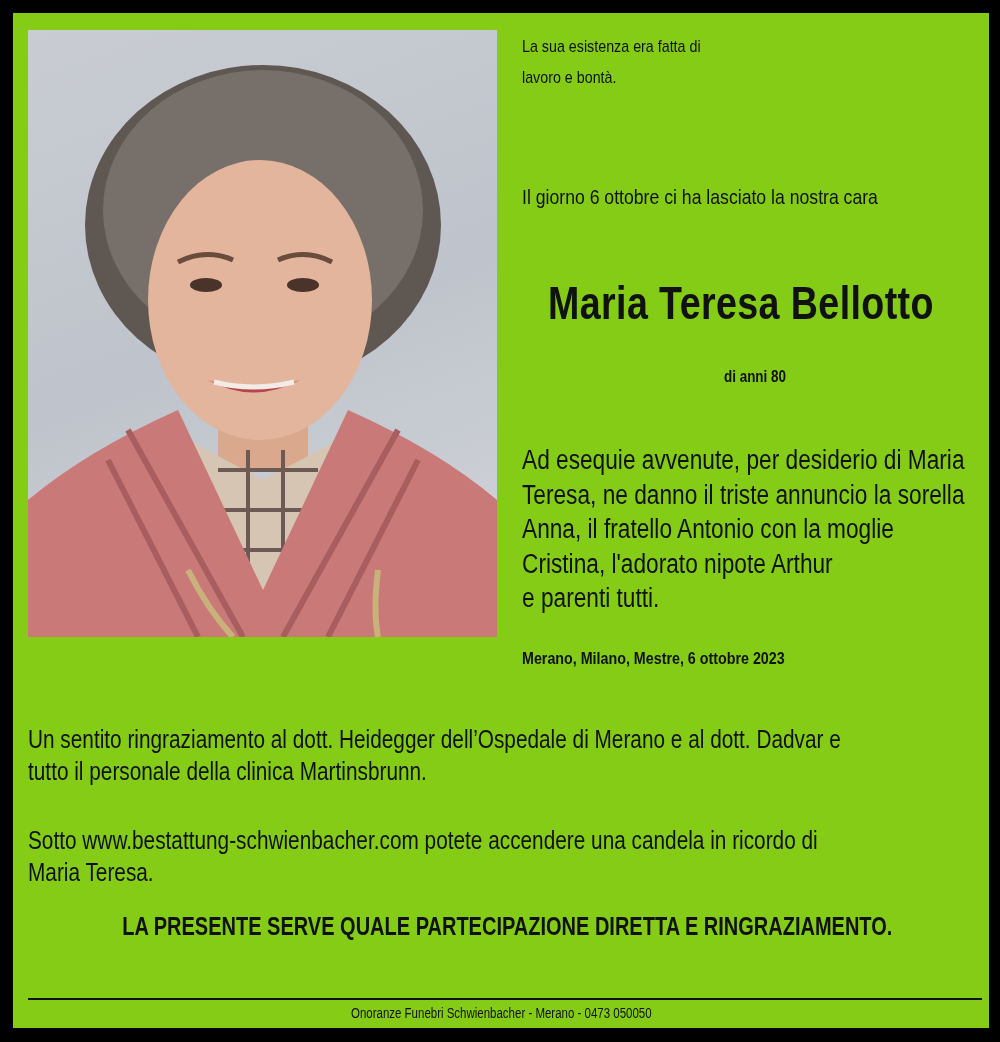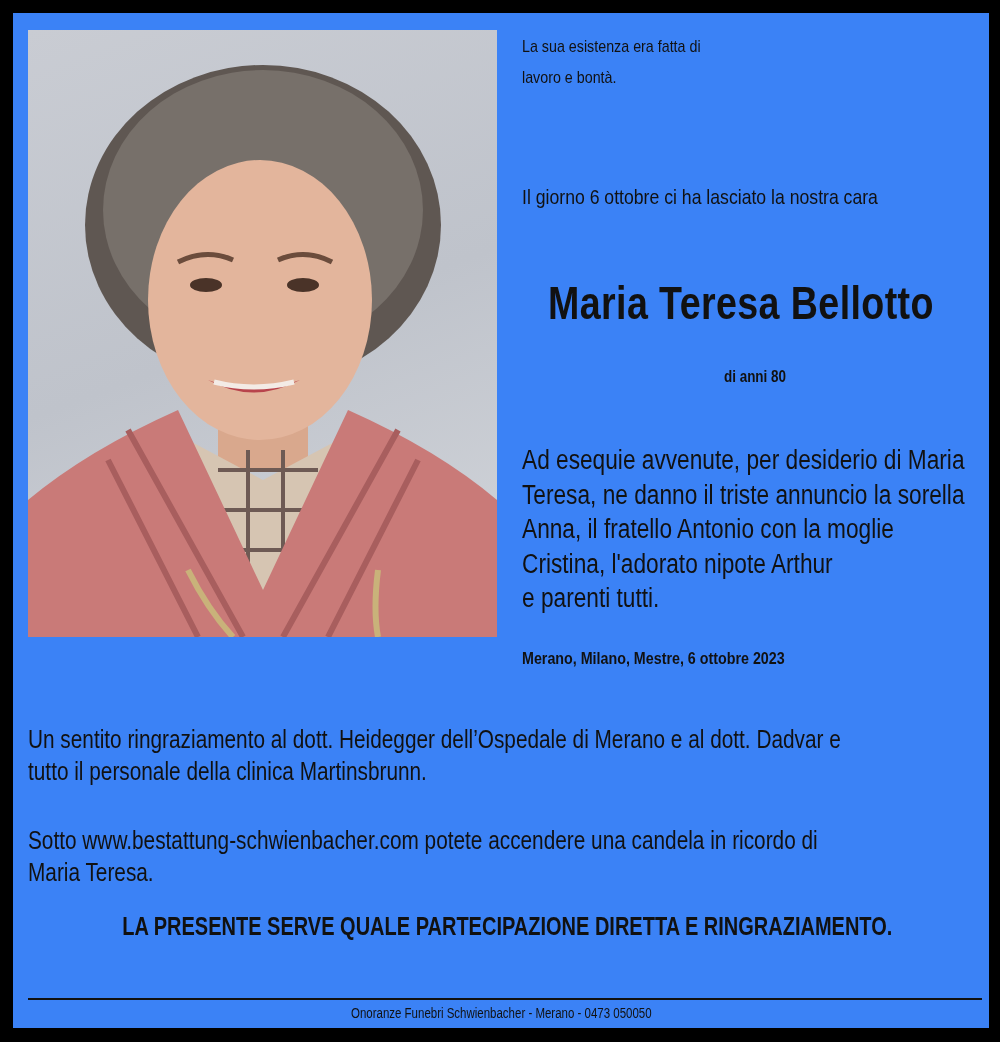--- a/index.html
+++ b/index.html
@@ -1,18 +1,18 @@
 <!DOCTYPE html>
 <html><head>
 <meta charset="utf-8">
 <style>
   html, body { margin:0; padding:0; }
   body { width:1000px; height:1042px; background:#000; position:relative; overflow:hidden;
          font-family:"Liberation Sans", sans-serif; color:#111; }
-  .sheet { position:absolute; left:13px; top:13px; width:976px; height:1015px; background:#3b82f6; }
+  .sheet { position:absolute; left:13px; top:13px; width:976px; height:1015px; background:#84cc16; }
   .photo { position:absolute; left:15px; top:17px; width:469px; height:607px; overflow:hidden;
            background:linear-gradient(160deg,#c9ccd3 0%,#bfc3cb 50%,#d3d6db 100%); }
   .photo svg { display:block; }
   .t { position:absolute; white-space:nowrap; }
   .motto { left:509px; top:18px; font-size:17px; line-height:31px; transform:scaleX(0.84); transform-origin:left top; }
   .intro { left:509px; top:172px; font-size:21px; transform:scaleX(0.84); transform-origin:left top; }
   .name { left:535px; top:262px; font-size:47px; font-weight:bold; transform:scaleX(0.80); transform-origin:left top; letter-spacing:0.5px; }
   .age { left:711px; top:355px; font-size:16px; font-weight:bold; transform:scaleX(0.84); transform-origin:left top; }
   .announce { left:509px; top:430px; font-size:27px; line-height:34.5px; transform:scaleX(0.84); transform-origin:left top; }
   .place { left:509px; top:636px; font-size:17px; font-weight:bold; transform:scaleX(0.84); transform-origin:left top; }

